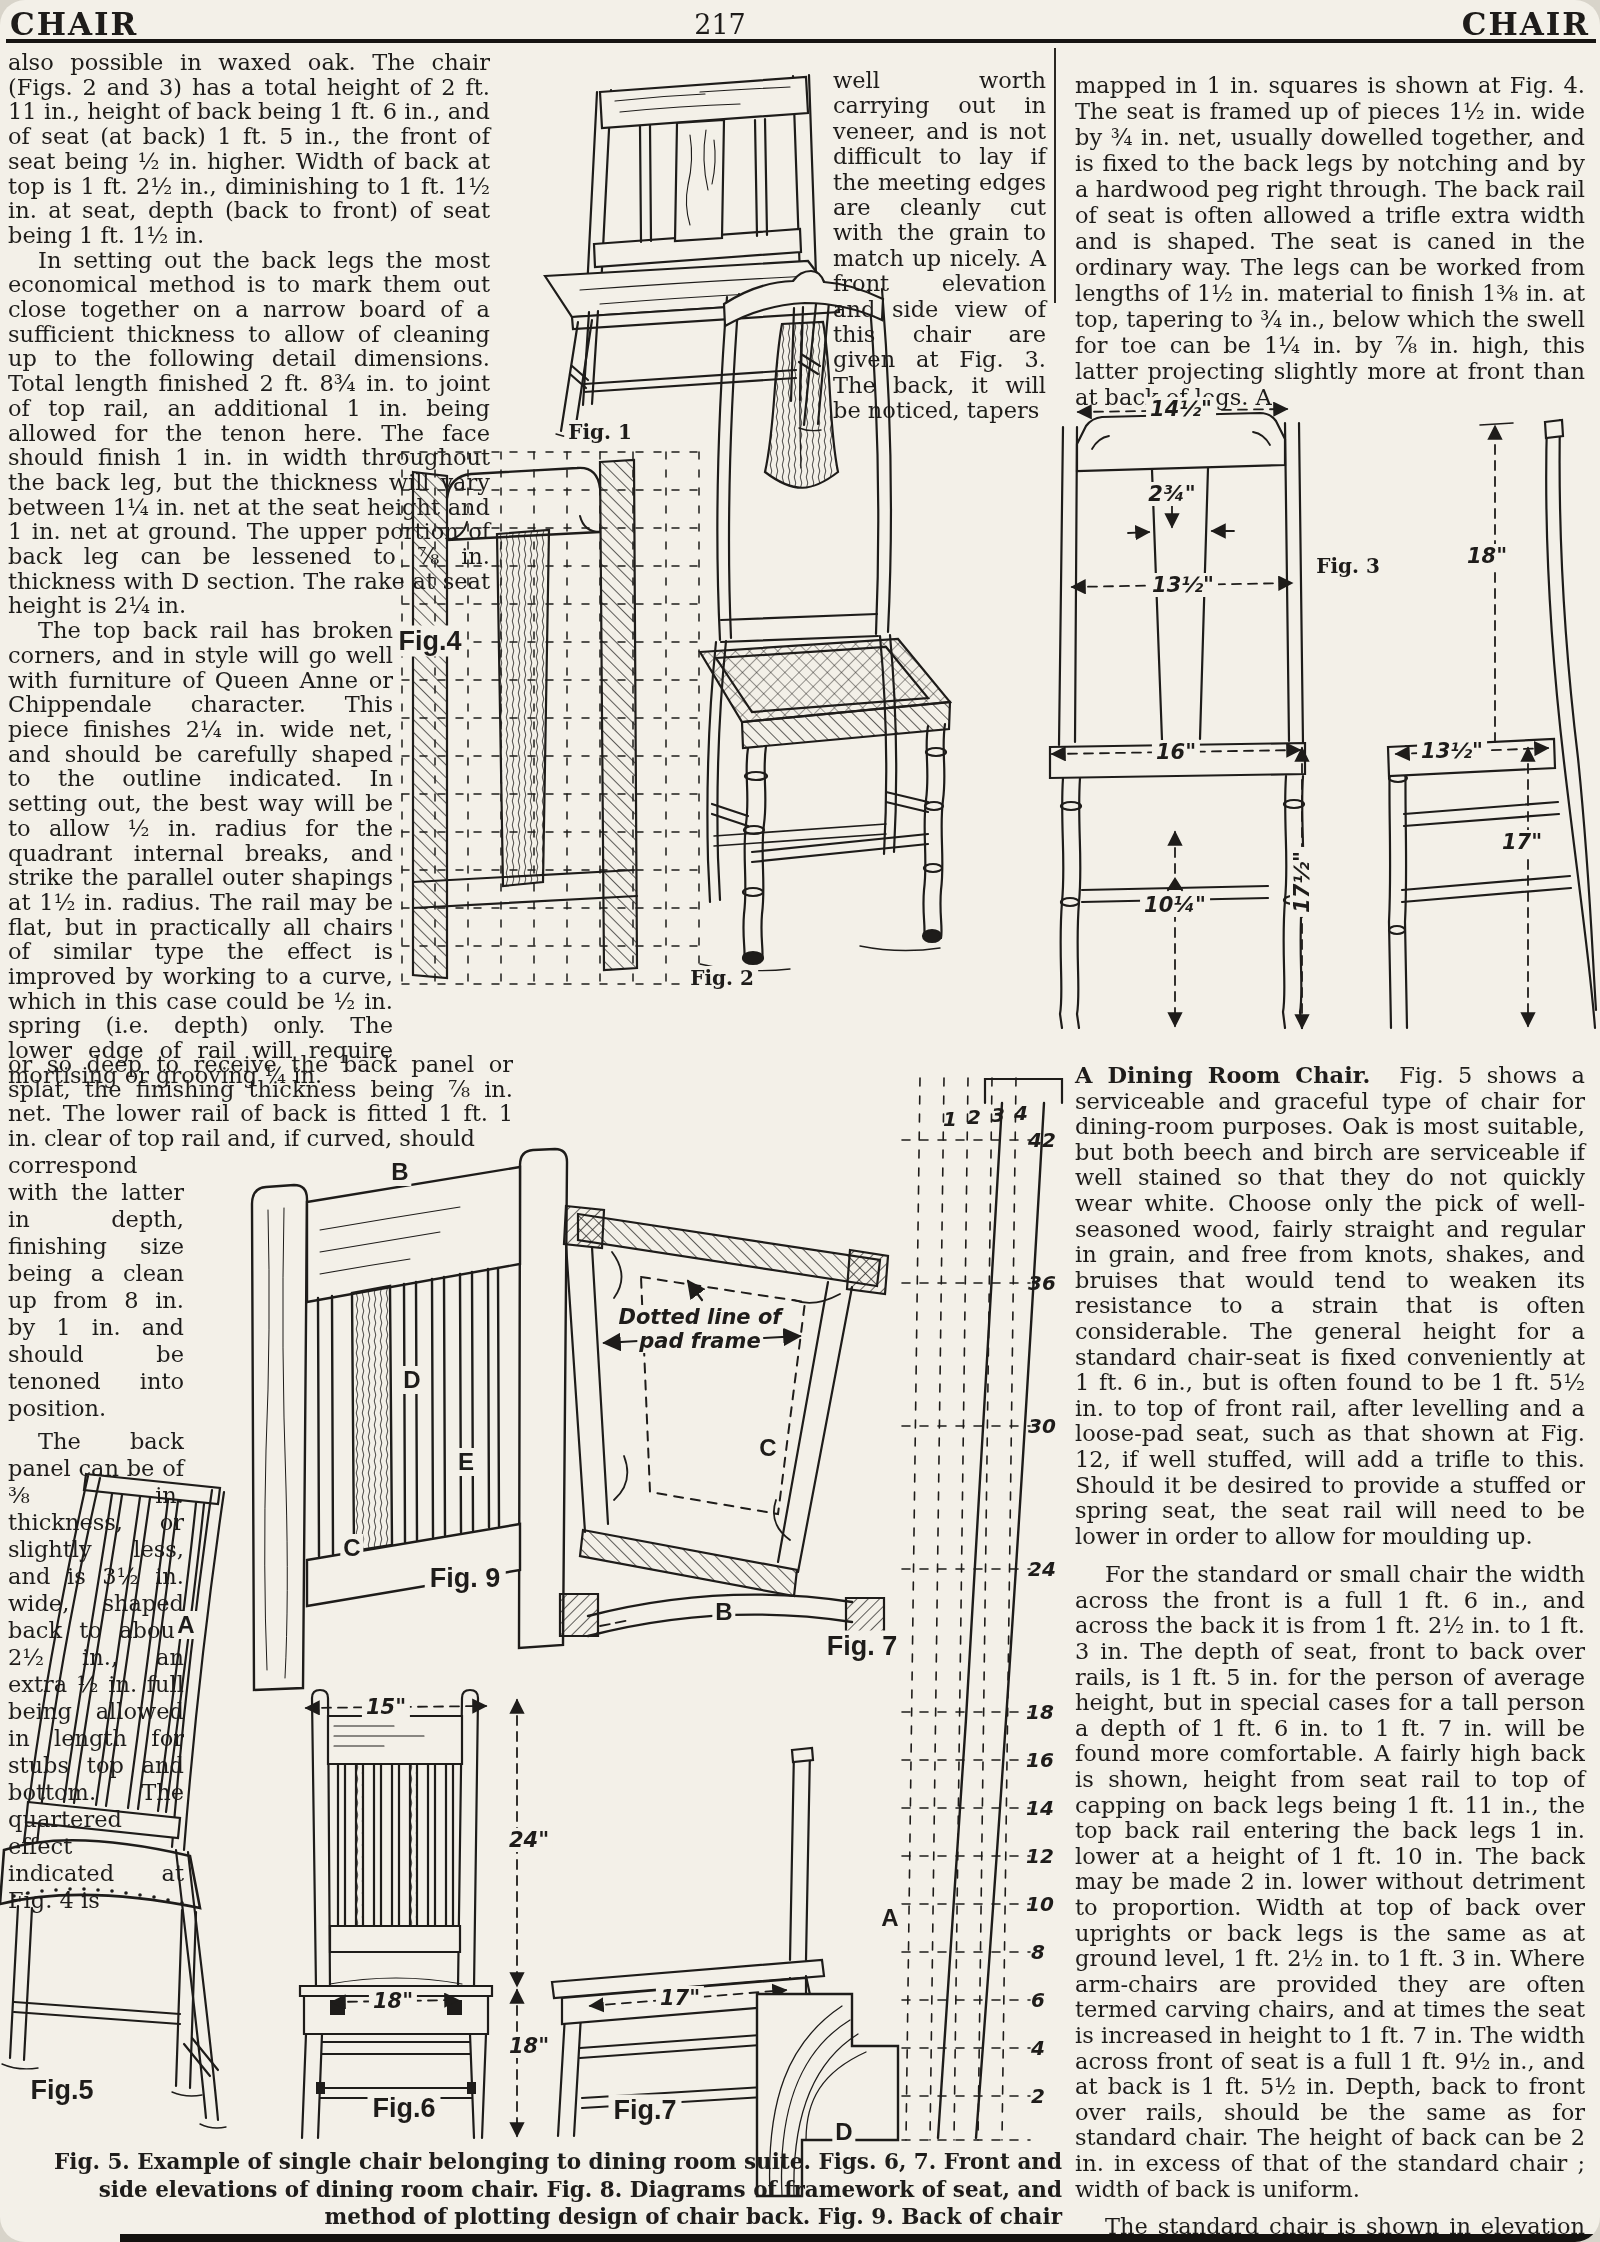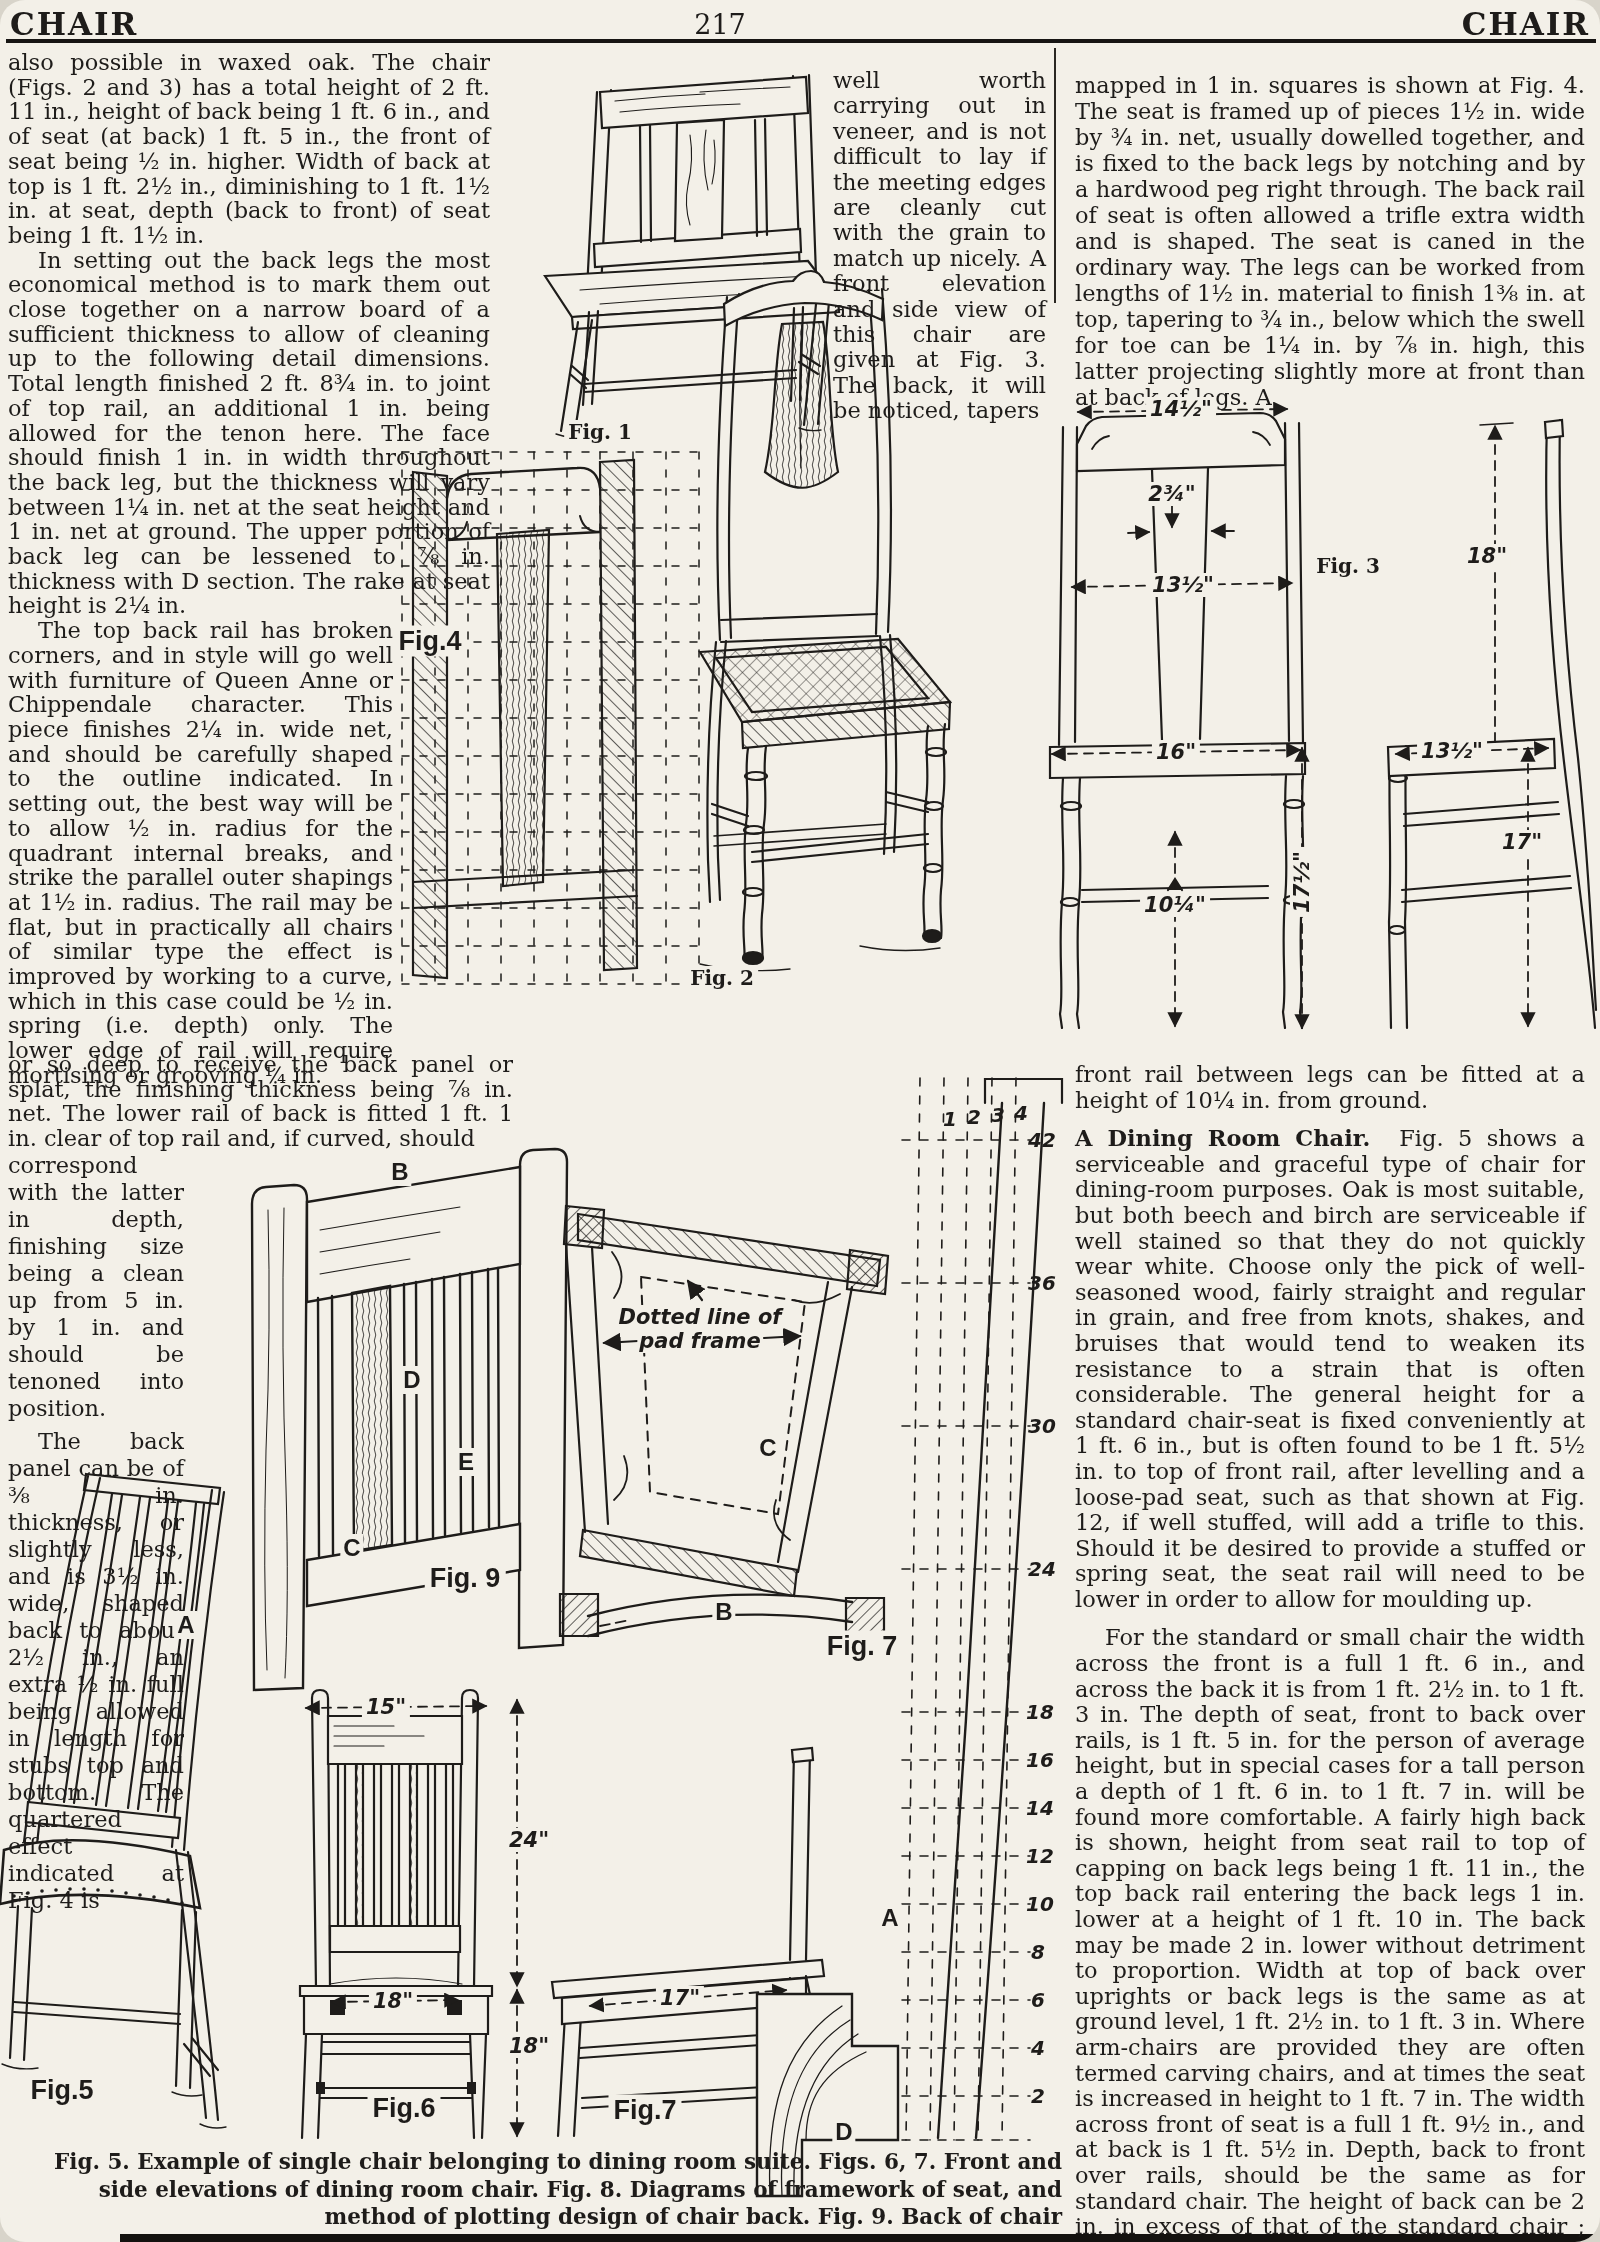--- a/index.html
+++ b/index.html
@@ -346,30 +346,29 @@
   <div class="abs col3txt" style="left:1063px;top:60px;width:534px;line-height:26px;">
     <p>mapped in 1 in. squares is shown at Fig. 4. The seat is framed up of pieces 1½ in. wide by ¾ in. net, usually dowelled together, and is fixed to the back legs by notching and by a hardwood peg right through.  The back rail of seat is often allowed a trifle extra width and is shaped.  The seat is caned in the ordinary way.  The legs can be worked from lengths of 1½ in. material to finish 1⅜ in. at top, tapering to ¾ in., below which the swell for toe can be 1¼ in. by ⅞ in. high, this latter projecting slightly more at front than at back of legs.  A</p>
   </div>
 
 
   <div class="abs txt" style="left:8px;top:1052px;width:505px;">
     <p>or so deep to receive the back panel or splat, the finishing thickness being ⅞ in. net. The lower rail of back is fitted 1 ft. 1 in. clear of top rail and, if curved, should</p>
   </div>
 
   <div class="abs col3txt" style="left:1063px;top:1050px;width:534px;">
-    <p>front rail between legs can be fitted at a height of 10¼ in. from ground.</p>
     <p class="sp">
       <b class="runhead">A Dining Room Chair.</b>&nbsp;&nbsp;<span>Fig. 5 shows a serviceable and graceful type of chair for dining-room purposes.  Oak is most suitable, but both beech and birch are serviceable if well stained so that they do not quickly wear white.  Choose only the pick of well-seasoned wood, fairly straight and regular in grain, and free from knots, shakes, and bruises that would tend to weaken its resistance to a strain that is often considerable.  The general height for a standard chair-seat is fixed conveniently at 1 ft. 6 in., but is often found to be 1 ft. 5½ in. to top of front rail, after levelling and a loose-pad seat, such as that shown at Fig. 12, if well stuffed, will add a trifle to this. Should it be desired to provide a stuffed or spring seat, the seat rail will need to be lower in order to allow for moulding up.</span>
     </p>
     <p class="ind sp">For the standard or small chair the width across the front is a full 1 ft. 6 in., and across the back it is from 1 ft. 2½ in. to 1 ft. 3 in.  The depth of seat, front to back over rails, is 1 ft. 5 in. for the person of average height, but in special cases for a tall person a depth of 1 ft. 6 in. to 1 ft. 7 in. will be found more comfortable.  A fairly high back is shown, height from seat rail to top of capping on back legs being 1 ft. 11 in., the top back rail entering the back legs 1 in. lower at a height of 1 ft. 10 in.  The back may be made 2 in. lower without detriment to proportion.  Width at top of back over uprights or back legs is the same as at ground level, 1 ft. 2½ in. to 1 ft. 3 in.  Where arm-chairs are provided they are often termed carving chairs, and at times the seat is increased in height to 1 ft. 7 in.  The width across front of seat is a full 1 ft. 9½ in., and at back is 1 ft. 5½ in.  Depth, back to front over rails, should be the same as for standard chair.  The height of back can be 2 in. in excess of that of the standard chair ; width of back is uniform.</p>
     <p class="ind">The standard chair is shown in elevation (front and sides) at Figs. 6 and 7, with main dimensions marked.  These will be of assistance in making a full-size set-out on lining paper.</p>
   </div>
 
   <div class="abs txt" style="left:8px;top:1152px;width:176px;line-height:27px;">
-    <p>correspond with the latter in depth, finishing size being a clean up from 5 in. by 1 in. and should be tenoned into position.</p>
+    <p>correspond with the latter in depth, finishing size being a clean up from 8 in. by 1 in. and should be tenoned into position.</p>
     <p class="ind" style="margin-top:6px;">The back panel can be of ⅜ in. thickness, or slightly less, and is 3½ in. wide, shaped back to about 2½ in., an extra ½ in. full being allowed in length for stubs top and bottom.  The quartered effect indicated at Fig. 4 is</p>
   </div>
 
   <div class="abs caption2" style="left:38px;top:2148px;width:1024px;">Fig. 5. Example of single chair belonging to dining room suite.  Figs. 6, 7. Front and side elevations of dining room chair.  Fig. 8. Diagrams of framework of seat, and method of plotting design of chair back.  Fig. 9.  Back of chair</div>
 
   <span class="abs flab-serif" style="left:600px;top:432px;">Fig. 1</span>
   <span class="abs flab-serif" style="left:722px;top:978px;">Fig. 2</span>
   <span class="abs flab-serif" style="left:1348px;top:566px;">Fig. 3</span>
   <span class="abs flab-hand" style="left:430px;top:641px;">Fig.4</span>
   <span class="abs flab-hand" style="left:62px;top:2090px;">Fig.5</span>

